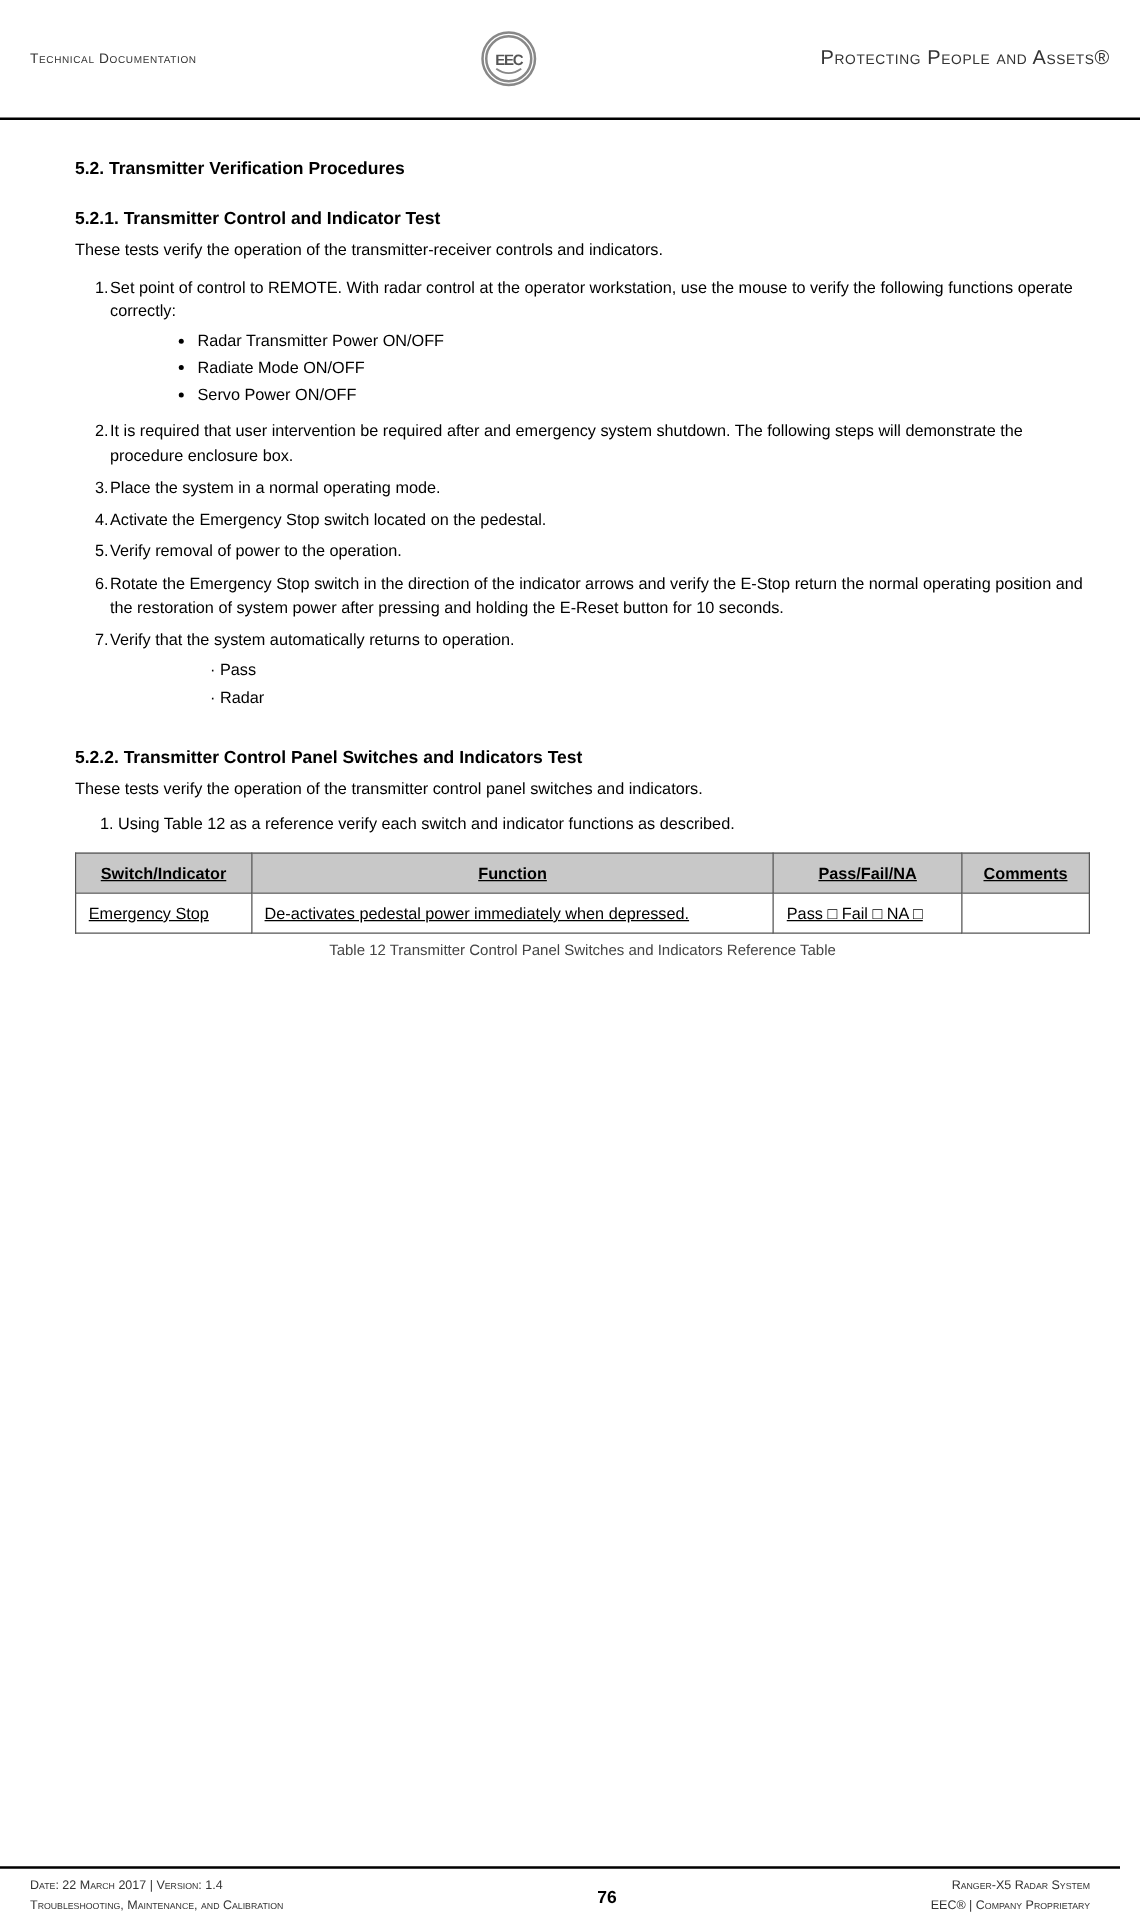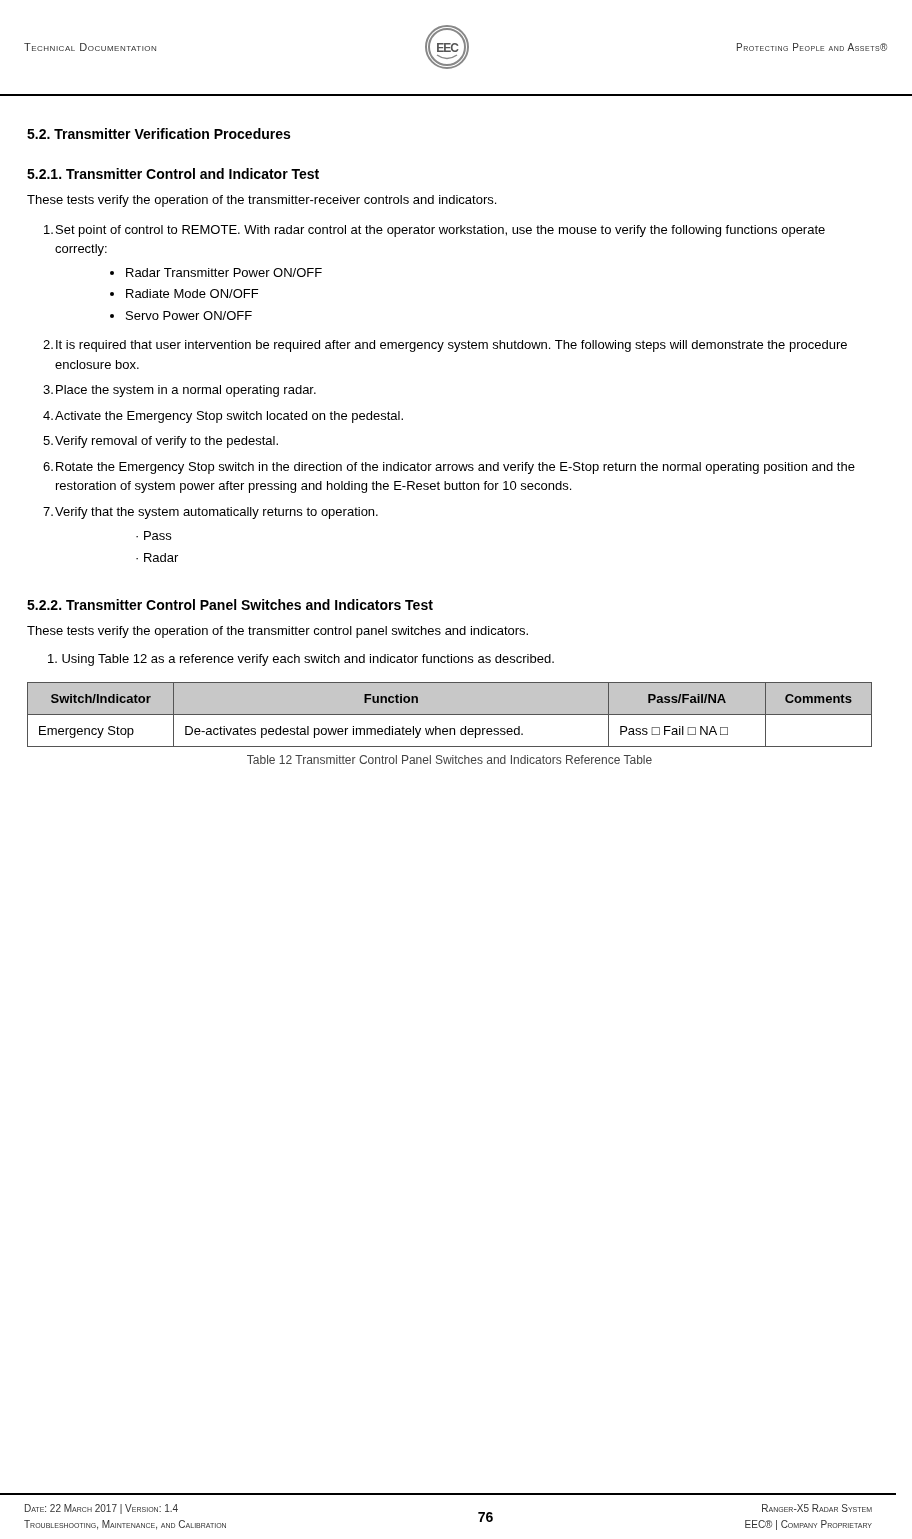--- a/index.html
+++ b/index.html
@@ -39,30 +39,30 @@
       border: 2px solid #888;
       display: flex;
       align-items: center;
       justify-content: center;
       font-size: 13px;
       font-weight: bold;
       color: #555;
       letter-spacing: -1px;
     }
     .header-right {
-      font-size: 10px;
+      font-size: 16px;
       font-variant: small-caps;
       letter-spacing: 0.5px;
       color: #333;
       text-align: right;
     }
 
     
     .content {
-      padding: 20px 40px 20px 27px;
+      padding: 20px 40px 20px 60px;
     }
 
     
     .section-heading {
       font-size: 14px;
       font-weight: bold;
       margin-bottom: 6px;
       margin-top: 10px;
     }
     .subsection-heading {
@@ -129,20 +129,21 @@
     .section-gap {
       margin-top: 22px;
     }
 
     
     .ref-table {
       width: 100%;
       border-collapse: collapse;
       margin: 16px 0 6px 0;
       font-size: 13px;
+      text-decoration: underline;
     }
     .ref-table th {
       background: #c8c8c8;
       border: 1px solid #555;
       padding: 8px 10px;
       text-align: center;
       font-weight: bold;
       font-size: 13px;
     }
     .ref-table td {
@@ -229,31 +230,31 @@
       </div>
     </li>
 
     <li>
       <span class="list-num">2.</span>
       <div class="list-content">It is required that user intervention be required after and emergency system shutdown. The following steps will demonstrate the procedure enclosure box.</div>
     </li>
 
     <li>
       <span class="list-num">3.</span>
-      <div class="list-content">Place the system in a normal operating radar.</div>
+      <div class="list-content">Place the system in a normal operating mode.</div>
     </li>
 
     <li>
       <span class="list-num">4.</span>
       <div class="list-content">Activate the Emergency Stop switch located on the pedestal.</div>
     </li>
 
     <li>
       <span class="list-num">5.</span>
-      <div class="list-content">Verify removal of verify to the pedestal.</div>
+      <div class="list-content">Verify removal of power to the operation.</div>
     </li>
 
     <li>
       <span class="list-num">6.</span>
       <div class="list-content">Rotate the Emergency Stop switch in the direction of the indicator arrows and verify the E-Stop return the normal operating position and the restoration of system power after pressing and holding the E-Reset button for 10 seconds.</div>
     </li>
 
     <li>
       <span class="list-num">7.</span>
       <div class="list-content">

